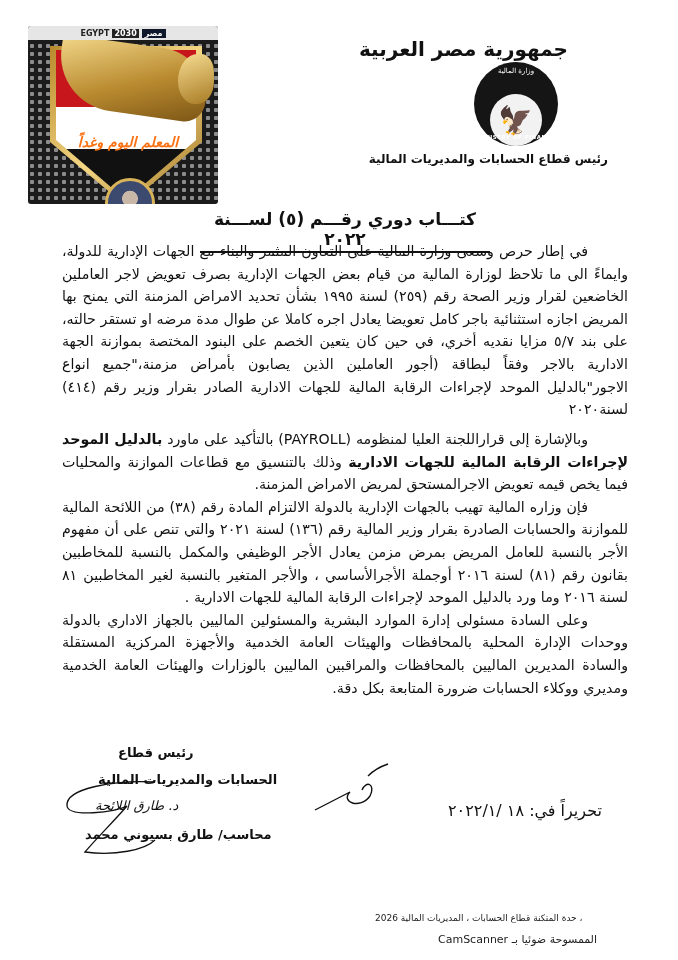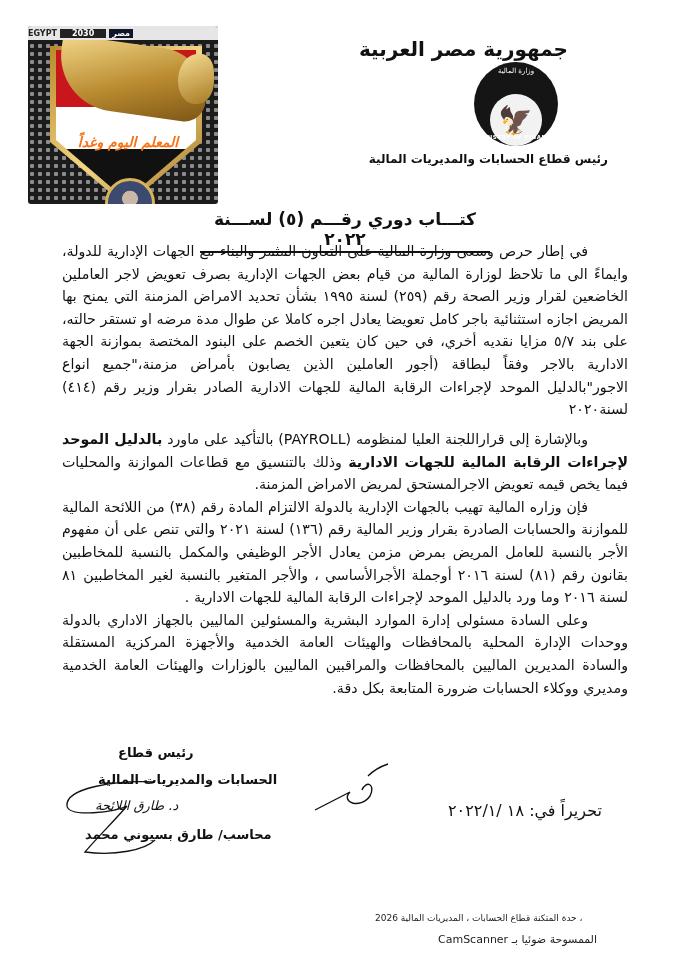--- a/index.html
+++ b/index.html
@@ -13,25 +13,25 @@
     left:28px; top:26px; width:190px; height:178px; background:#1b1b1b;
     border-radius:3px; overflow:hidden;
   }
   .badge .checker {
     position:absolute; left:0; top:0; right:0; bottom:0;
     background-image: radial-gradient(circle, #e9e9e9 2px, transparent 2.5px);
     background-size:8px 8px; opacity:.55;
   }
   .badge .strip {
     position:absolute; left:0; right:0; top:0; height:14px; background:#e6e6e6;
-    display:flex; align-items:center; gap:3px;
+    display:flex; justify-content:center; align-items:center; gap:3px;
     font-size:8px; font-weight:bold;
   }
   .badge .strip .eg { color:#222; }
-  .badge .strip .yr { background:#222; color:#fff; padding:0 12px; }
+  .badge .strip .yr { background:#222; color:#fff; padding:0 2px; }
   .badge .strip .ms { background:#0f172a; color:#fff; padding:0 3px; }
   .shield {
     position:absolute; left:28px; top:24px; width:140px; height:150px;
     clip-path: polygon(0 0, 100% 0, 100% 60%, 50% 100%, 0 60%);
     background: linear-gradient(#c8161d 0 38%, #ffffff 38% 66%, #111 66% 100%);
     border:0;
   }
   .shield-rim {
     position:absolute; left:22px; top:20px; width:152px; height:160px;
     clip-path: polygon(0 0, 100% 0, 100% 60%, 50% 100%, 0 60%);

